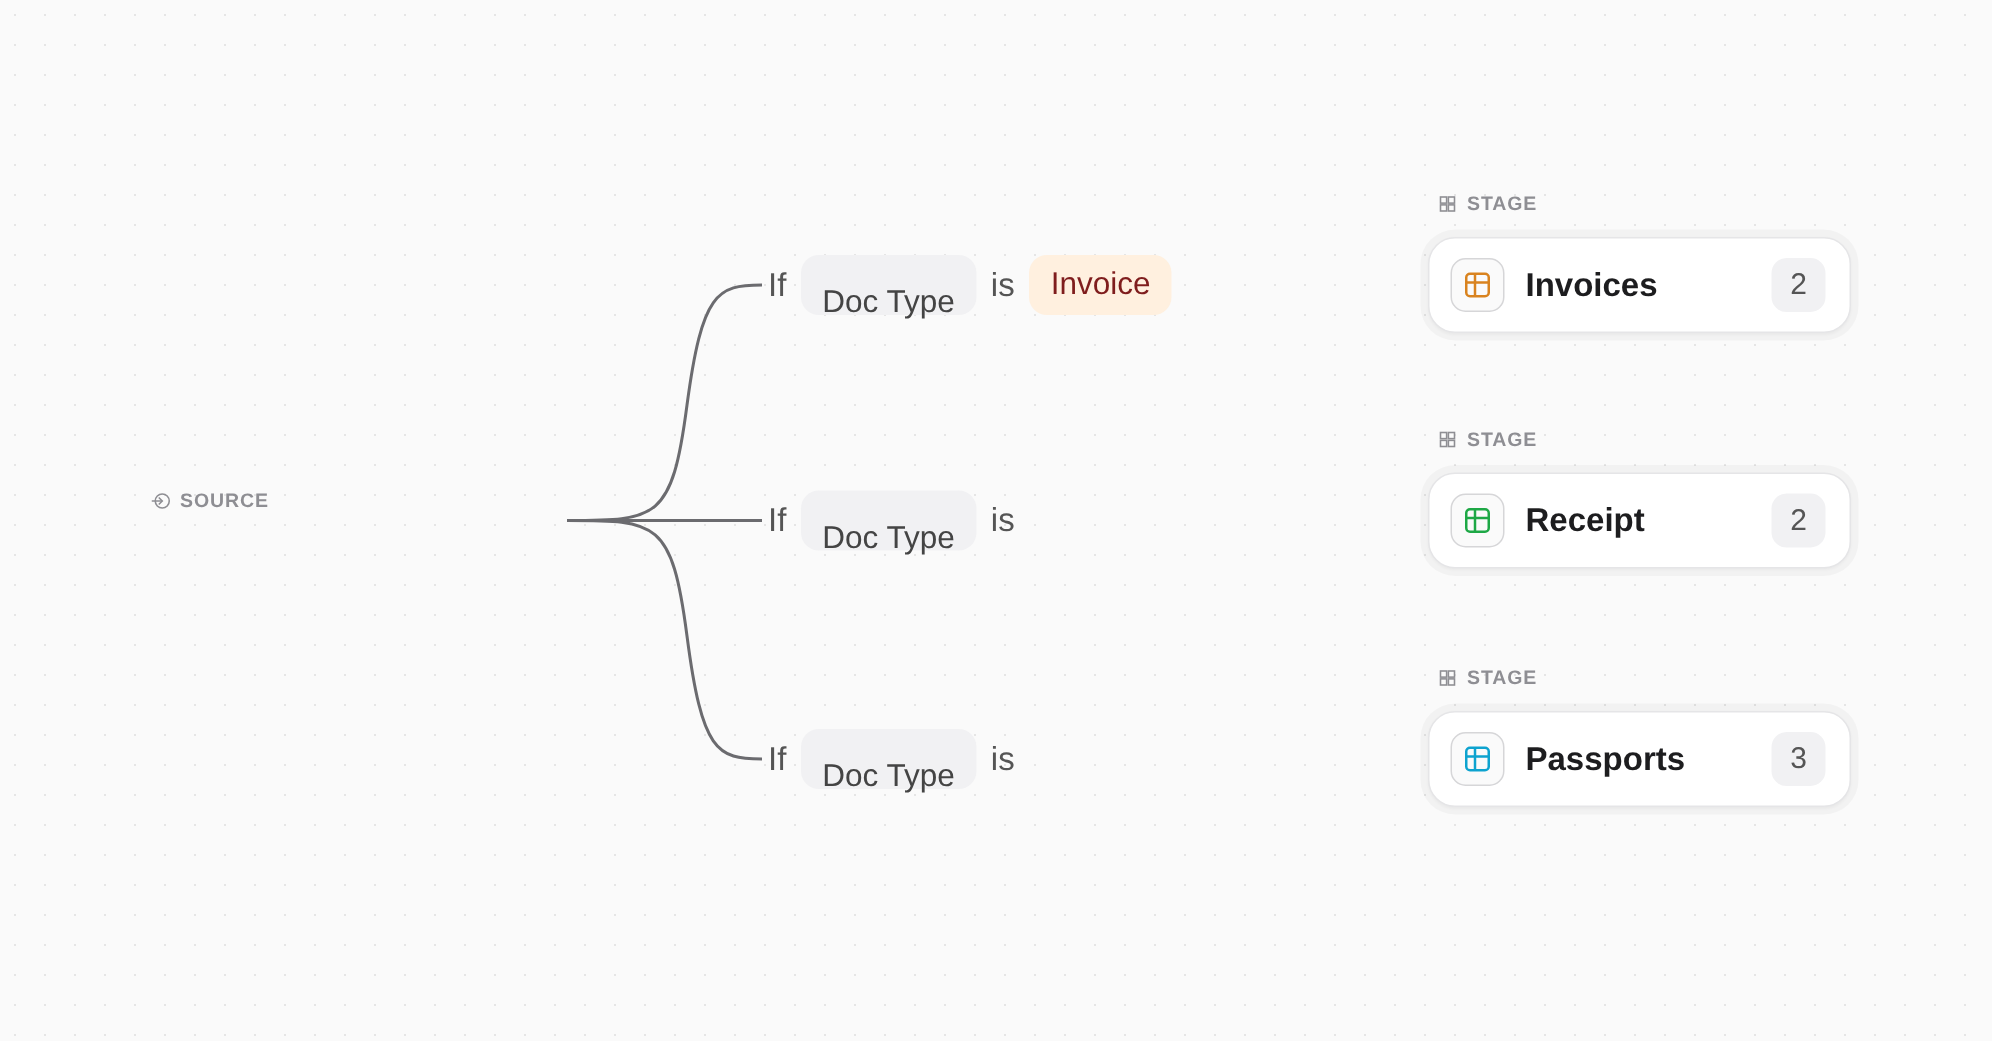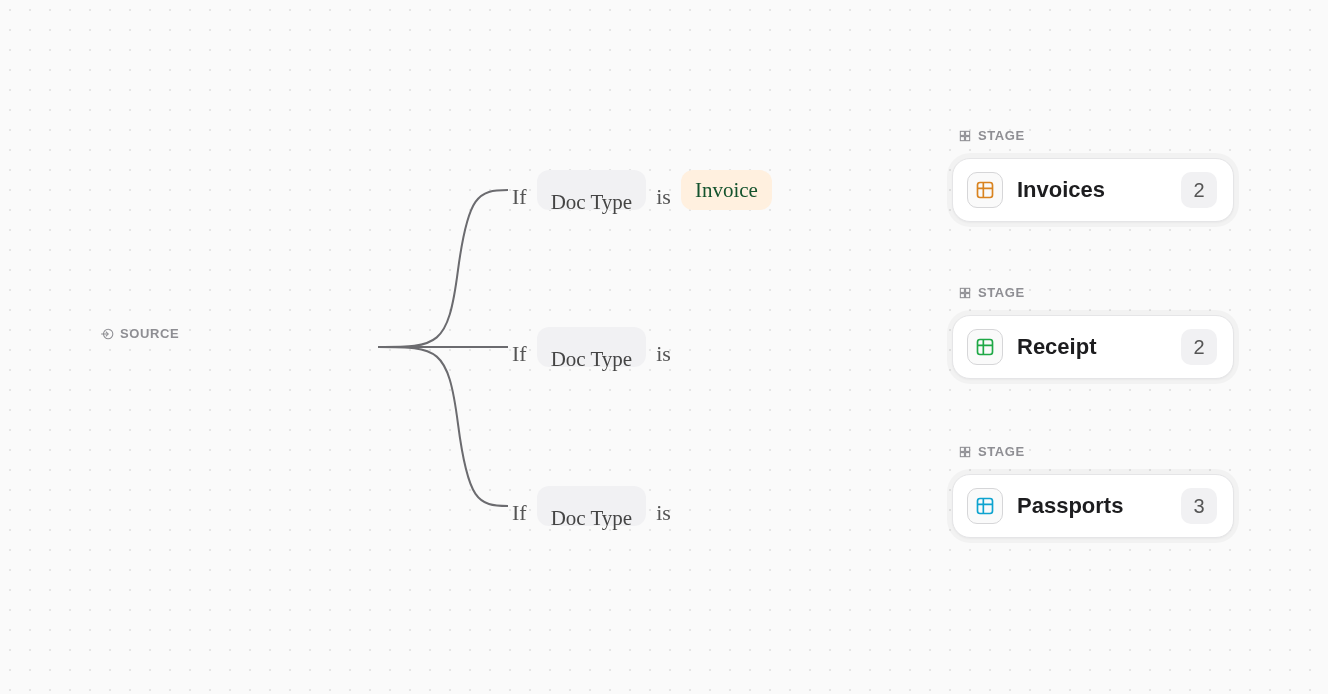--- a/index.html
+++ b/index.html
@@ -56,35 +56,35 @@
     font-size:20px;font-weight:500;color:#555;
   }
 
   
   .c-orange{background:#fff5e8;border-color:#f2c592;color:#d9831f;}
   .c-green {background:#eefbef;border-color:#a8e2b0;color:#1ea846;}
   .c-cyan  {background:#e8f8fd;border-color:#97dff2;color:#0ea3cf;}
 
   .rule{
     position:absolute;
-    display:flex;align-items:flex-end;gap:10px;
-    font-size:22px;color:#4a4a4c;font-family:Liberation Serif, serif;
+    display:flex;align-items:center;gap:10px;
+    font-size:22px;color:#4a4a4c;
   }
   .rule .kw{color:#555;}
   .pill{
     display:inline-flex;align-items:center;gap:20px;
     height:40px;padding:0 14px;border-radius:12px;
     background:var(--pill-bg);font-size:21px;color:#444;flex-direction:column;
   }
   .tag{
     display:inline-flex;align-items:center;
     height:40px;padding:0 14px;border-radius:12px;
     font-size:21px;font-weight:500;
   }
-  .t-orange{background:#fff0df;color:#14532d;}
+  .t-orange{background:#fff0df;color:#7f1d1d;}
   .t-green {background:#e4f8e6;color:#1e8a3d;}
   .t-cyan  {background:#dff4fa;color:#0b7fa3;}
 
   .arrow{position:absolute;width:60px;height:20px;}
 
   .connectors{position:absolute;left:378px;top:170px;width:130px;height:360px;pointer-events:none;}
   .connectors path{fill:none;stroke:var(--conn);stroke-width:2;}
 
   
   .table-icon{width:20px;height:20px;stroke:currentColor;stroke-width:2;fill:none;}

